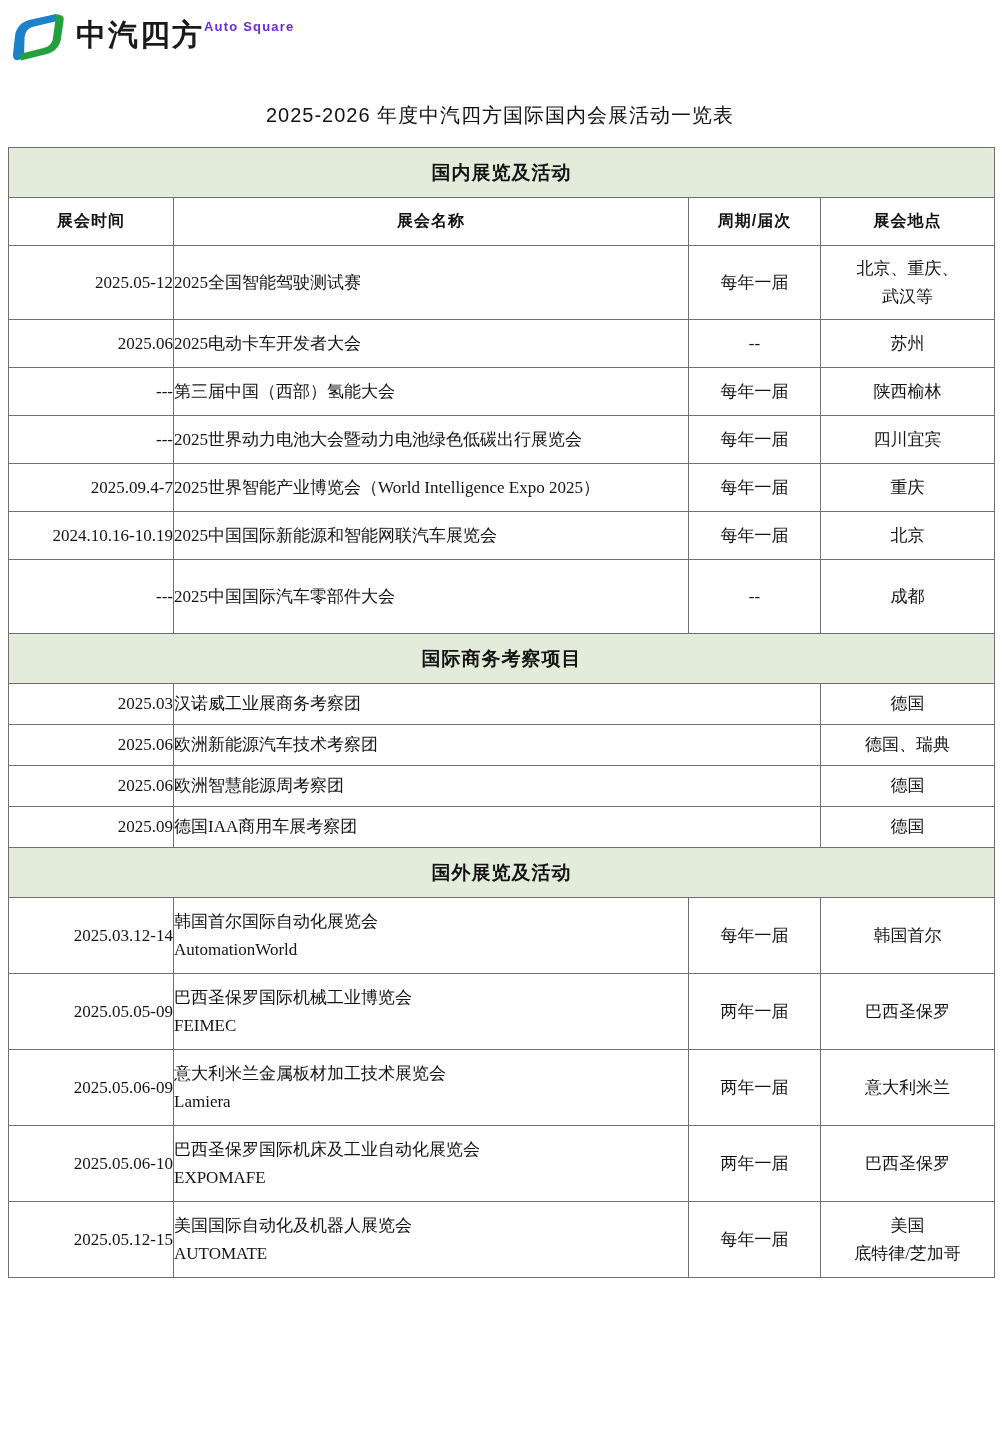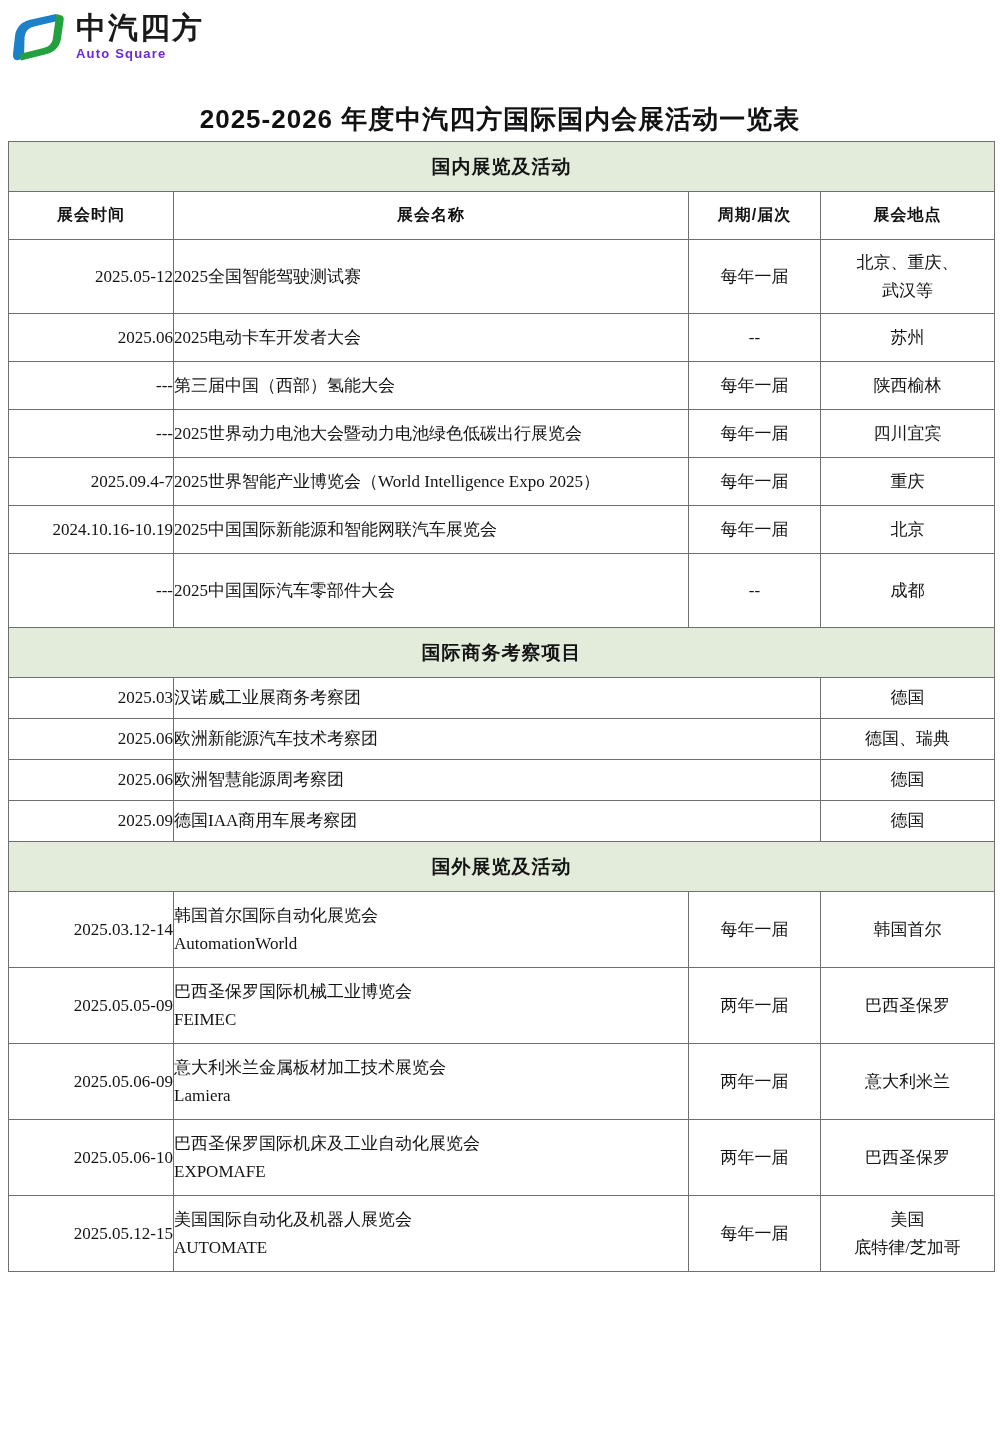--- a/index.html
+++ b/index.html
@@ -27,21 +27,21 @@
     height:64px;
     box-sizing:border-box;
   }
   .logo-mark{
     width:52px;height:54px;
     flex:0 0 52px;
     margin-right:12px;
   }
   .brand-text{
     display:flex;
-    flex-direction:column;
+    flex-direction:row;
     justify-content:space-between;
     line-height:1;
   }
   .brand-cn{
     font-family:"Liberation Sans","DejaVu Sans",sans-serif;
     font-weight:bold;
     font-size:30px;
     letter-spacing:2px;
     color:#1a1a1a;
     margin-bottom:4px;
@@ -51,25 +51,25 @@
     font-weight:bold;
     font-size:13px;
     letter-spacing:1.2px;
     color:#6d28d9;
   }
 
   
   .doc-title{
     text-align:center;
     font-family:"Liberation Sans","DejaVu Sans",sans-serif;
-    font-weight:bold;
-    font-size:26px;
+    font-weight:normal;
+    font-size:20px;
     letter-spacing:1px;
     color:#111111;
-    margin:38px 0 4px 0;
+    margin:38px 0 18px 0;
   }
 
   
   .tbl-wrap{
     padding:0 7px 0 8px;
   }
   table.sched{
     width:986px;
     border-collapse:collapse;
     table-layout:fixed;

